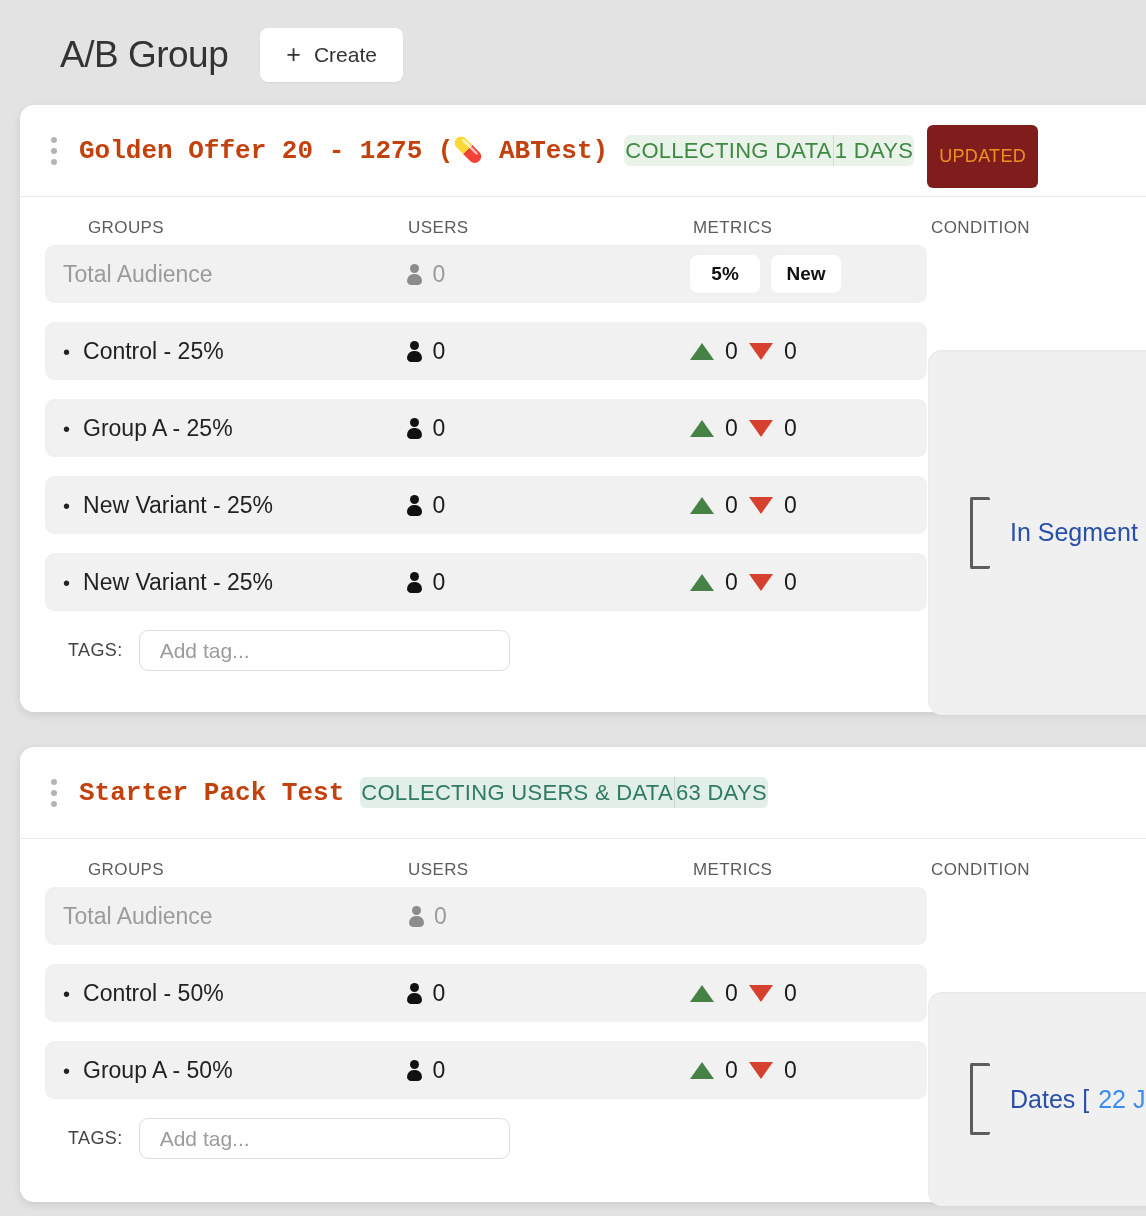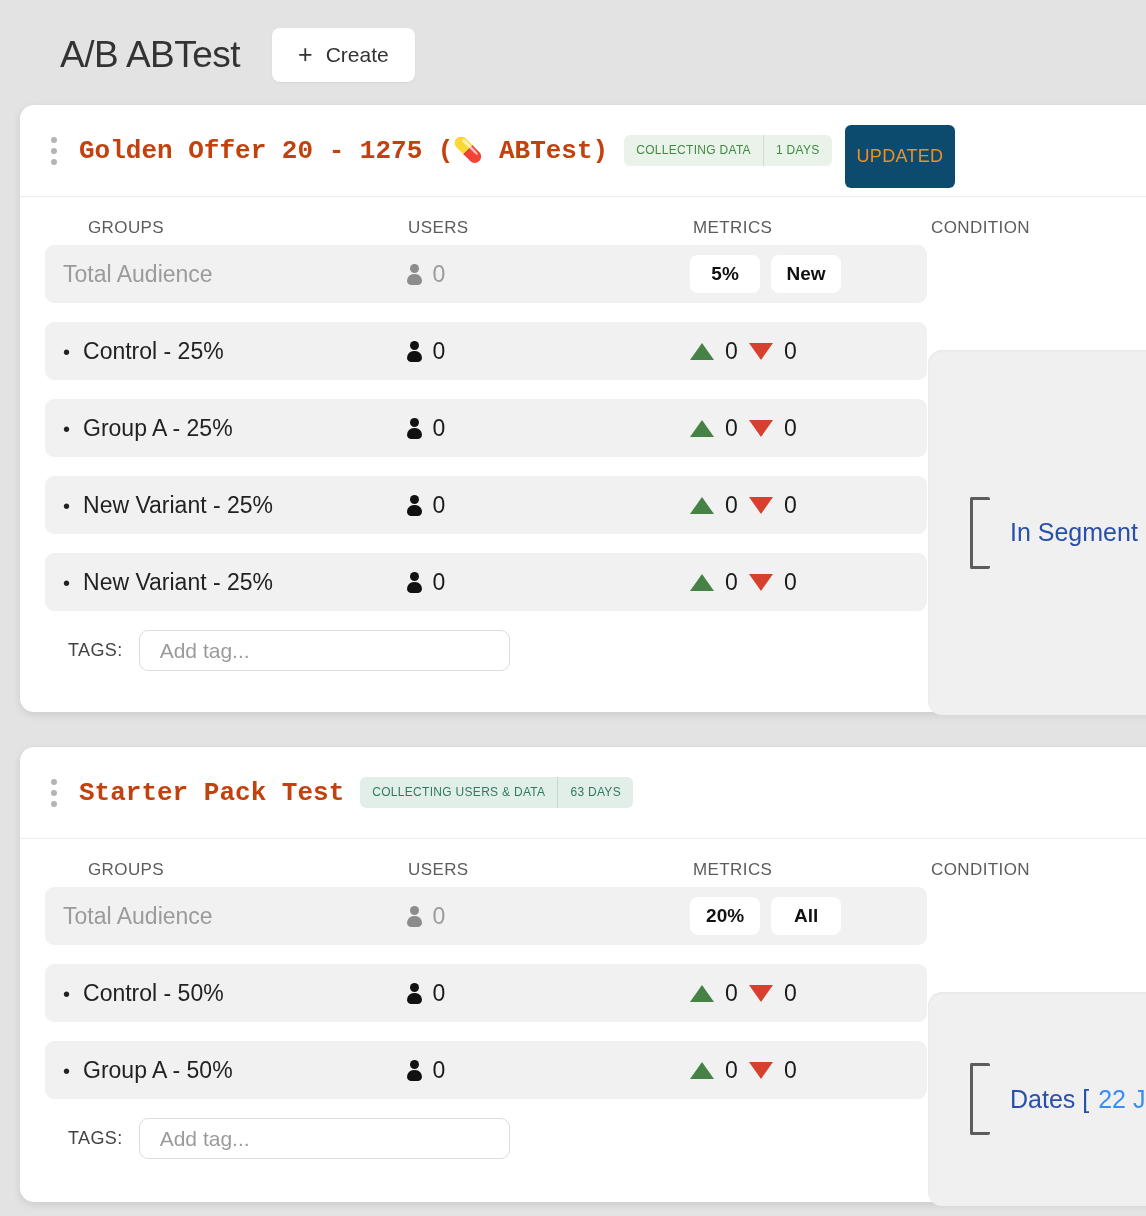--- a/index.html
+++ b/index.html
@@ -78,33 +78,33 @@
     font-family: Liberation Mono, monospace;
   }
   .badges { display: flex; align-items: center; gap: 13px; }
   .badge-group {
     display: flex; align-items: center;
     border-radius: 6px;
     height: 31px;
     overflow: hidden;
   }
   .badge-group .seg {
-    font-size: 12px;
+    font-size: 22px;
     letter-spacing: 0.3px;
-    padding: 0 12px;
+    padding: 0 1px;
     line-height: 31px;
     white-space: nowrap;
   }
   .badge-group .seg + .seg { border-left: 1px solid rgba(0,0,0,0.10); }
   .g-green { background: #eaf3ea; }
   .g-green .seg { color: #3f8a43; }
   .g-teal { background: #e2efe9; }
   .g-teal .seg { color: #2e7a63; }
   .badge-solo {
-    background: #0c4a6e;
+    background: #7f1d1d;
     color: #ef9023;
     font-size: 18px;
     letter-spacing: 0.3px;
     padding: 16px 12px;
     line-height: 31px;
     border-radius: 6px;
     white-space: nowrap;
     margin-top: 12px;
   }
 
@@ -226,21 +226,21 @@
   .tag-input::placeholder { color: #9b9b9b; }
 
   .emoji { font-size: 24px; }
 </style>
 </head>
 <body>
 
 <div class="page">
 
   <div class="topbar">
-    <div class="page-title">A/B ABTest</div>
+    <div class="page-title">A/B Group</div>
     <button class="create-btn">
       <span class="create-plus">+</span>
       <span class="create-label">Create</span>
     </button>
   </div>
 
   <div class="card" id="card-0">
     <div class="card-head">
       <div class="kebab">
           <i></i>
@@ -387,24 +387,20 @@
 
       <div class="rows">
         <div class="row total">
           <div class="cell-groups">
             <span class="gname muted">Total Audience</span>
           </div>
           <div class="cell-users">
             <span class="person grey"></span>
             <span class="unum muted">0</span>
           </div>
-          <div class="cell-metrics">
-            <div class="pill">20%</div>
-            <div class="pill">All</div>
-          </div>
         </div>
 
         <div class="row">
           <div class="cell-groups">
             <span class="bullet">•</span>
             <span class="gname">Control - 50%</span>
           </div>
           <div class="cell-users">
             <span class="person"></span>
             <span class="unum">0</span>

